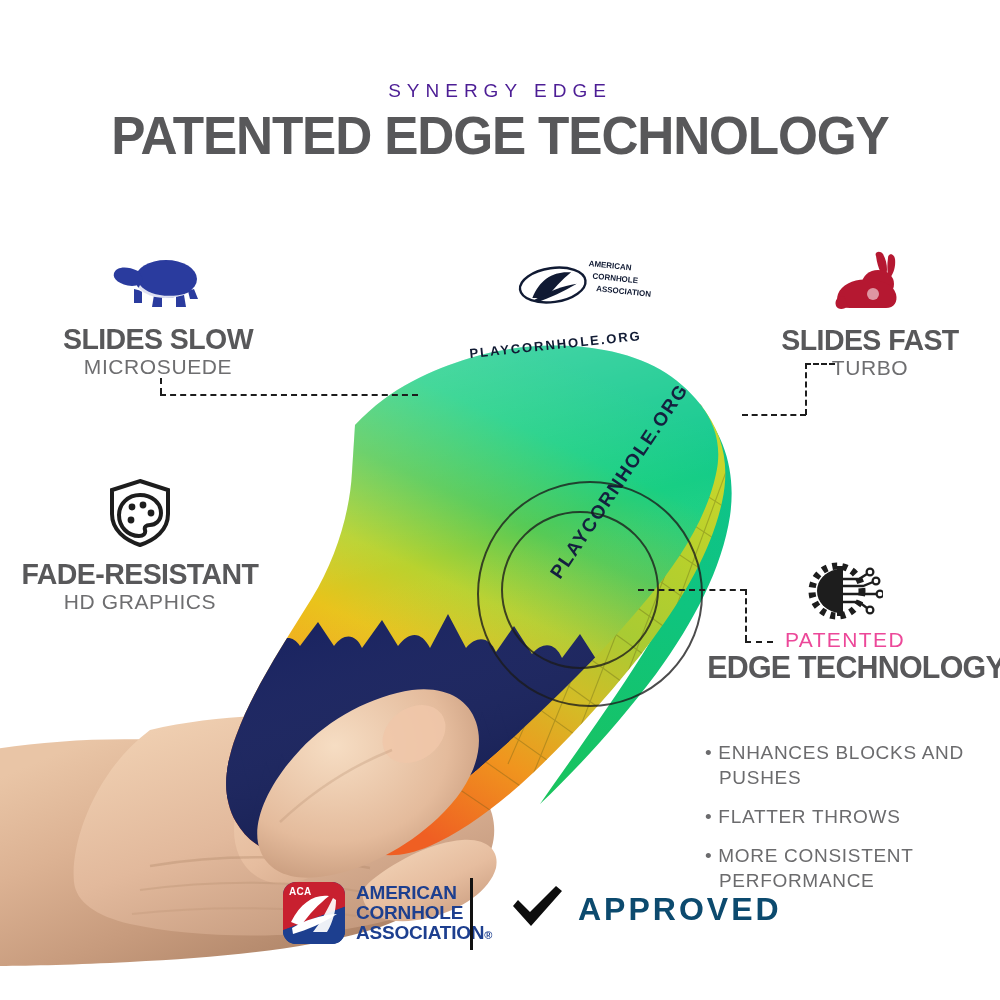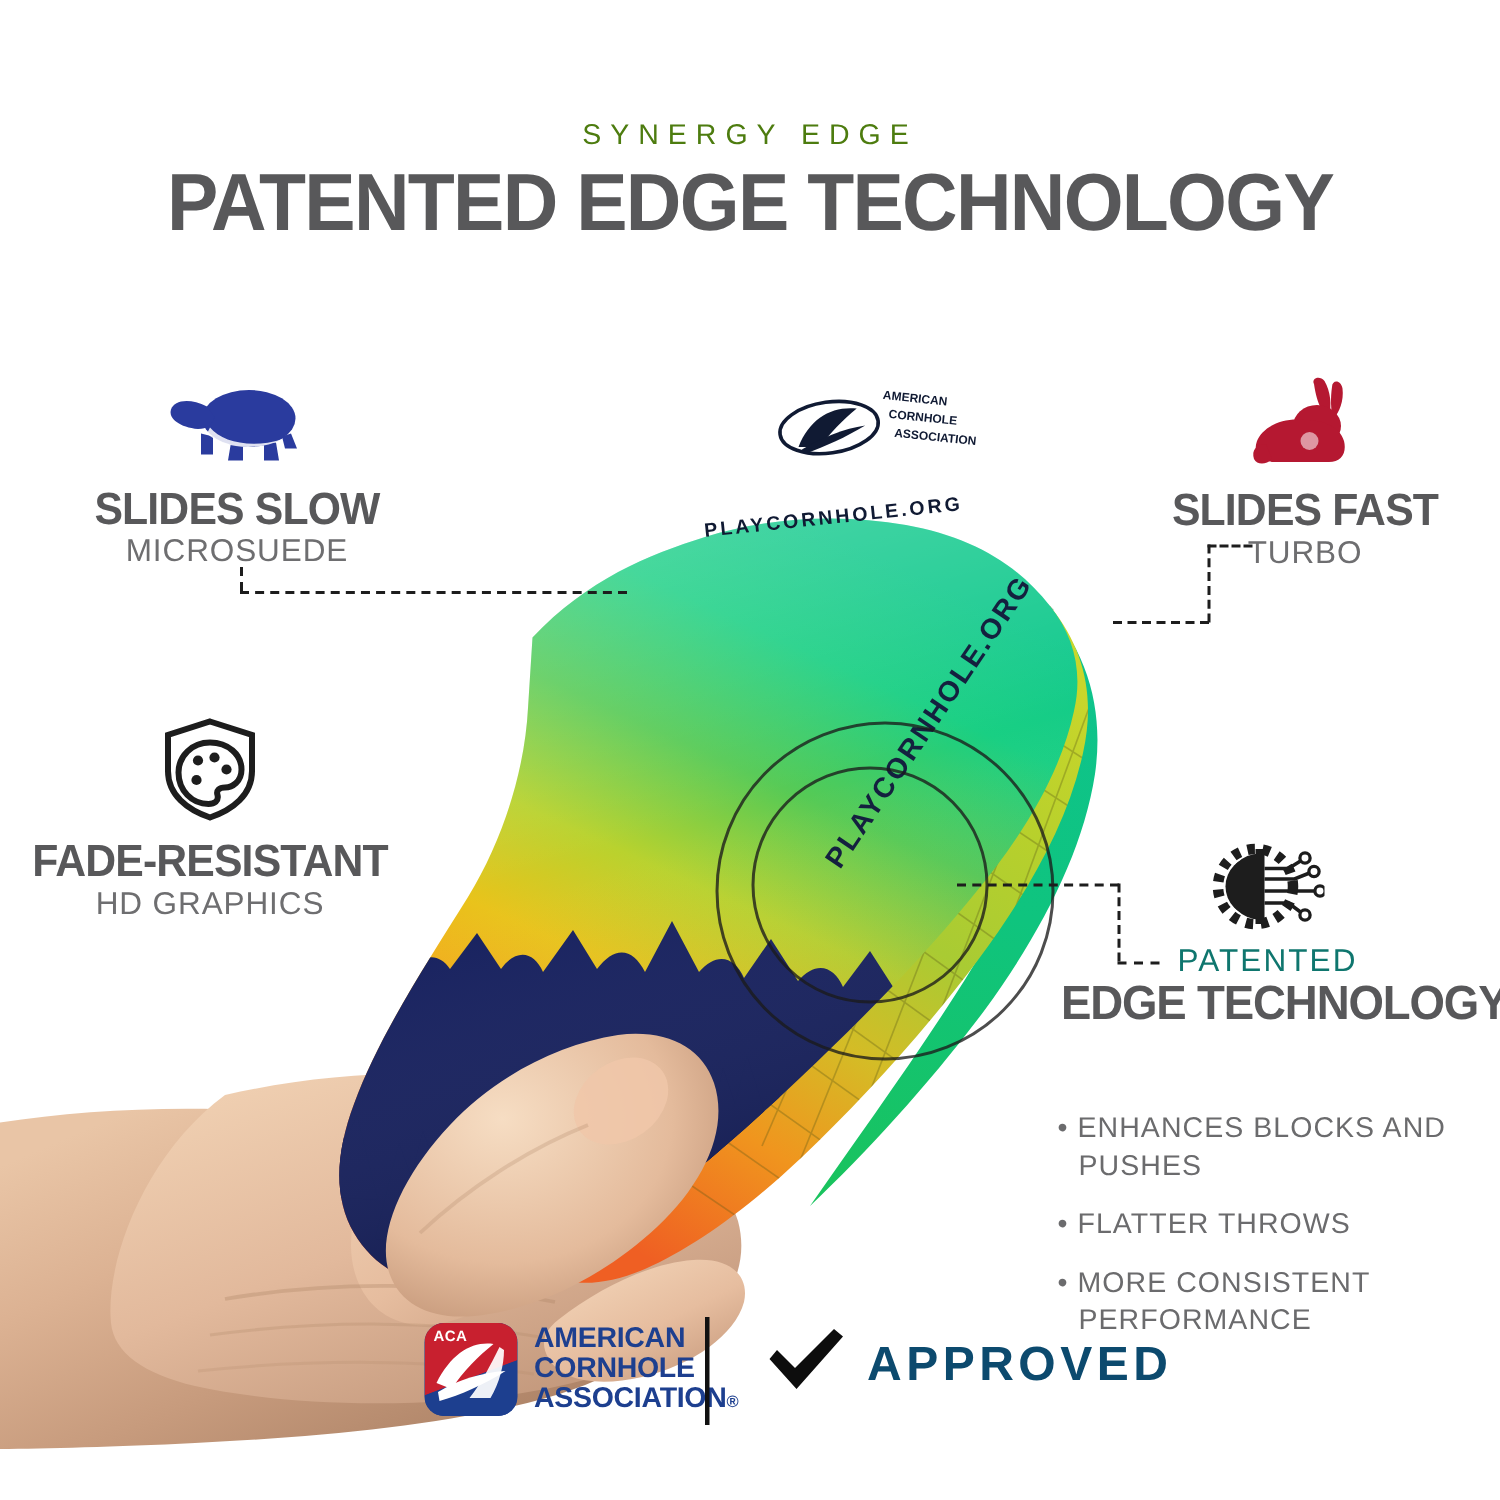--- a/index.html
+++ b/index.html
@@ -5,21 +5,21 @@
   * { margin:0; padding:0; box-sizing:border-box; }
   body {
     width:1000px; height:1000px; background:#ffffff;
     font-family:"Liberation Sans", sans-serif; overflow:hidden; position:relative;
   }
   #stage { position:relative; width:1000px; height:1000px; background:#fff; }
 
   
   .eyebrow {
     position:absolute; top:80px; left:0; width:1000px; text-align:center;
-    font-size:19px; letter-spacing:6px; color:#4d7c0f; font-weight:400;
+    font-size:19px; letter-spacing:6px; color:#4c1d95; font-weight:400;
   }
   .main-title {
     position:absolute; top:104px; left:0; width:1000px; text-align:center;
     font-size:54px; font-weight:700; color:#58585a; letter-spacing:-1.2px;
     transform:scaleX(0.95); transform-origin:center top;
   }
 
   
   .feat { position:absolute; text-align:center; }
   .feat .icon { display:block; margin:0 auto 6px auto; }
@@ -32,21 +32,21 @@
     line-height:1.15; white-space:nowrap;
   }
 
   #feat-slow { top:255px; left:18px; width:280px; }
   #feat-fast { top:250px; left:740px; width:260px; }
   #feat-fade { top:478px; left:5px; width:270px; }
 
   
   #feat-edge { position:absolute; top:562px; left:700px; width:290px; text-align:center; }
   #feat-edge .pe-small {
-    font-size:21px; color:#0f766e; letter-spacing:1.4px; line-height:1.1; margin-top:2px;
+    font-size:21px; color:#ec4899; letter-spacing:1.4px; line-height:1.1; margin-top:2px;
   }
   #feat-edge .pe-big {
     font-size:32px; font-weight:700; color:#58585a; letter-spacing:-0.8px;
     line-height:1.05; white-space:nowrap; transform:scaleX(0.95);
   }
   #bullets {
     position:absolute; top:740px; left:705px; width:280px; text-align:left;
   }
   #bullets li {
     list-style:none; font-size:19px; color:#6b6b6d; letter-spacing:0.7px;

